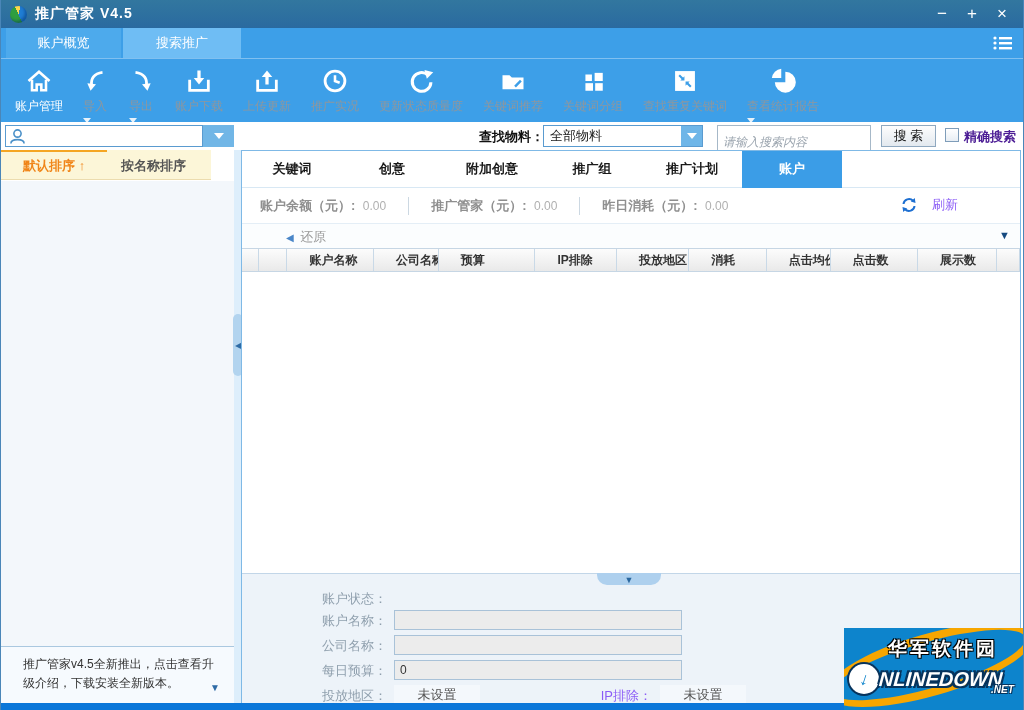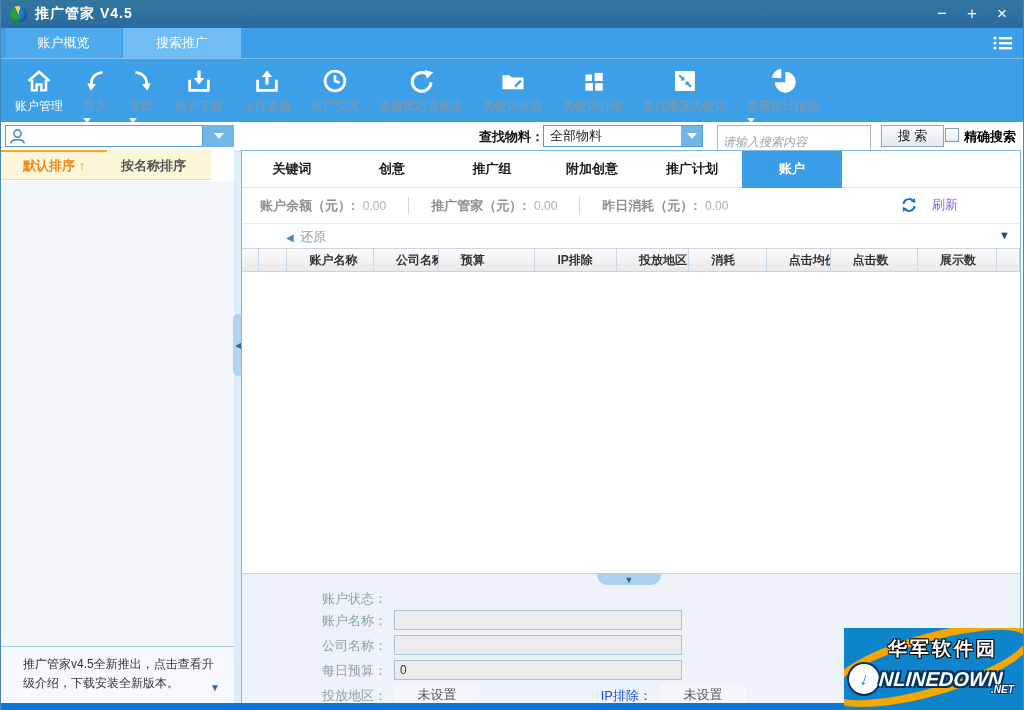--- a/index.html
+++ b/index.html
@@ -46,25 +46,25 @@
                display:flex; align-items:center; justify-content:center; }
   .chev { width:0; height:0; border:5px solid transparent; border-top:6px solid #fff; margin-top:5px; }
   .find-label { position:absolute; left:478px; top:6px; font-size:13px; font-weight:bold; color:#111; }
   .find-select { position:absolute; left:542px; top:3px; width:160px; height:22px; border:1px solid #5a9bd0;
                  background:#fff; display:flex; align-items:center; }
   .find-select .val { flex:1; font-size:13px; color:#222; padding-left:6px; }
   .find-select .btn { width:21px; height:20px; background:#6fb6e8; display:flex; align-items:center; justify-content:center; }
   .kw-input { position:absolute; left:716px; top:3px; width:154px; height:22px; border:1px solid #a6b8c8;
               font-size:12px; font-style:italic; color:#555; padding:16px 5px; outline:none; }
   .kw-input::placeholder { color:#9aa4ae; font-style:italic; }
-  .search-btn { position:absolute; left:880px; top:3px; width:63px; height:22px; font-size:13px; color:#111;
+  .search-btn { position:absolute; left:880px; top:3px; width:55px; height:22px; font-size:13px; color:#111;
                 background:linear-gradient(#fdfdfd,#e3e9ef); border:1px solid #8fa8bf; text-align:center; line-height:20px; }
   .exact-cb { position:absolute; left:944px; top:6px; width:14px; height:14px; background:linear-gradient(#fff,#e8eef4);
               border:1px solid #7f9db9; }
-  .exact-lbl { position:absolute; left:963px; top:6px; font-size:13px; font-weight:bold; color:#000000; }
+  .exact-lbl { position:absolute; left:963px; top:6px; font-size:13px; font-weight:bold; color:#4c1d95; }
 
   
   .sortbar { position:absolute; left:0; top:150px; width:210px; height:30px; background:#fcf6d8;
              border-bottom:1px solid #ecdcae; }
   .sortbar:before { content:""; position:absolute; left:0; top:0; width:106px; height:2px; background:#f5a623; }
   .sort-default { position:absolute; left:22px; top:7px; font-size:13px; font-weight:bold; color:#f08519; }
   .sort-name { position:absolute; left:120px; top:7px; font-size:13px; font-weight:bold; color:#555; }
   .side-list { position:absolute; left:0; top:181px; width:233px; height:465px; background:#f3f7fb; }
   .side-notice { position:absolute; left:0; top:646px; width:233px; height:57px; background:#f6fafe;
                  border-top:1px solid #aac8e0; font-size:12px; color:#333; line-height:1.55;
@@ -110,21 +110,21 @@
             border-top:1px solid #c2d6e8; }
   .collapse-tab { position:absolute; left:355px; top:-1px; width:64px; height:12px; background:#aed0ee;
                   border-radius:0 0 10px 10px; text-align:center; line-height:9px; }
   .collapse-tab span { color:#2a679f; font-size:9px; }
   .frow { position:absolute; left:0; width:100%; height:22px; }
   .flabel { position:absolute; left:40px; width:105px; text-align:right; font-size:13px; color:#90a0ae; top:2px; }
   .finput { position:absolute; left:152px; top:0; width:288px; height:20px; background:#ececec;
             border:1px solid #a9c2d8; font-size:12px; color:#333; padding:0 5px; outline:none; }
   .fval { position:absolute; top:0; width:86px; height:20px; background:#f4f8fc; text-align:center;
           line-height:20px; font-size:13px; color:#555; }
-  .flabel2 { position:absolute; left:330px; width:80px; text-align:right; font-size:13px; color:#1d4ed8; top:2px; }
+  .flabel2 { position:absolute; left:330px; width:80px; text-align:right; font-size:13px; color:#8b5cf6; top:2px; }
 
   
   .bottombar { position:absolute; left:0; top:703px; width:100%; height:7px; background:#0b77d9; }
   .watermark { position:absolute; right:0; bottom:0; width:179px; height:82px; background:#0d84cc;
                overflow:hidden; z-index:50;padding-left:16px; }
   .wm-ring { position:absolute; left:-22px; top:6px; width:215px; height:62px; border:8px solid #f7a600;
              border-radius:50%; transform:rotate(-16deg); }
   .wm-cn { position:absolute; left:44px; top:8px; font-size:19px; font-weight:bold; color:#fff; letter-spacing:3px;
            text-shadow:-1px -1px 0 #000,1px -1px 0 #000,-1px 1px 0 #000,1px 1px 0 #000; }
   .wm-o { position:absolute; left:5px; top:36px; width:30px; height:30px; background:#fff; border-radius:50%;
@@ -329,22 +329,22 @@
   <div class="splitter"></div>
   <div class="split-handle">
     <span>◀</span>
   </div>
 
   <div class="mainpanel">
 
     <div class="mat-tabs">
       <div class="mat-tab">关键词</div>
       <div class="mat-tab">创意</div>
+      <div class="mat-tab">附加创意</div>
       <div class="mat-tab">推广组</div>
-      <div class="mat-tab">附加创意</div>
       <div class="mat-tab">推广计划</div>
       <div class="mat-tab active">账户</div>
     </div>
 
     <div class="statsrow">
       <div class="stat">
         <span class="sl">账户余额（元）:</span>
         <span class="sv">0.00</span>
       </div>
       <div class="stat-sep"></div>

